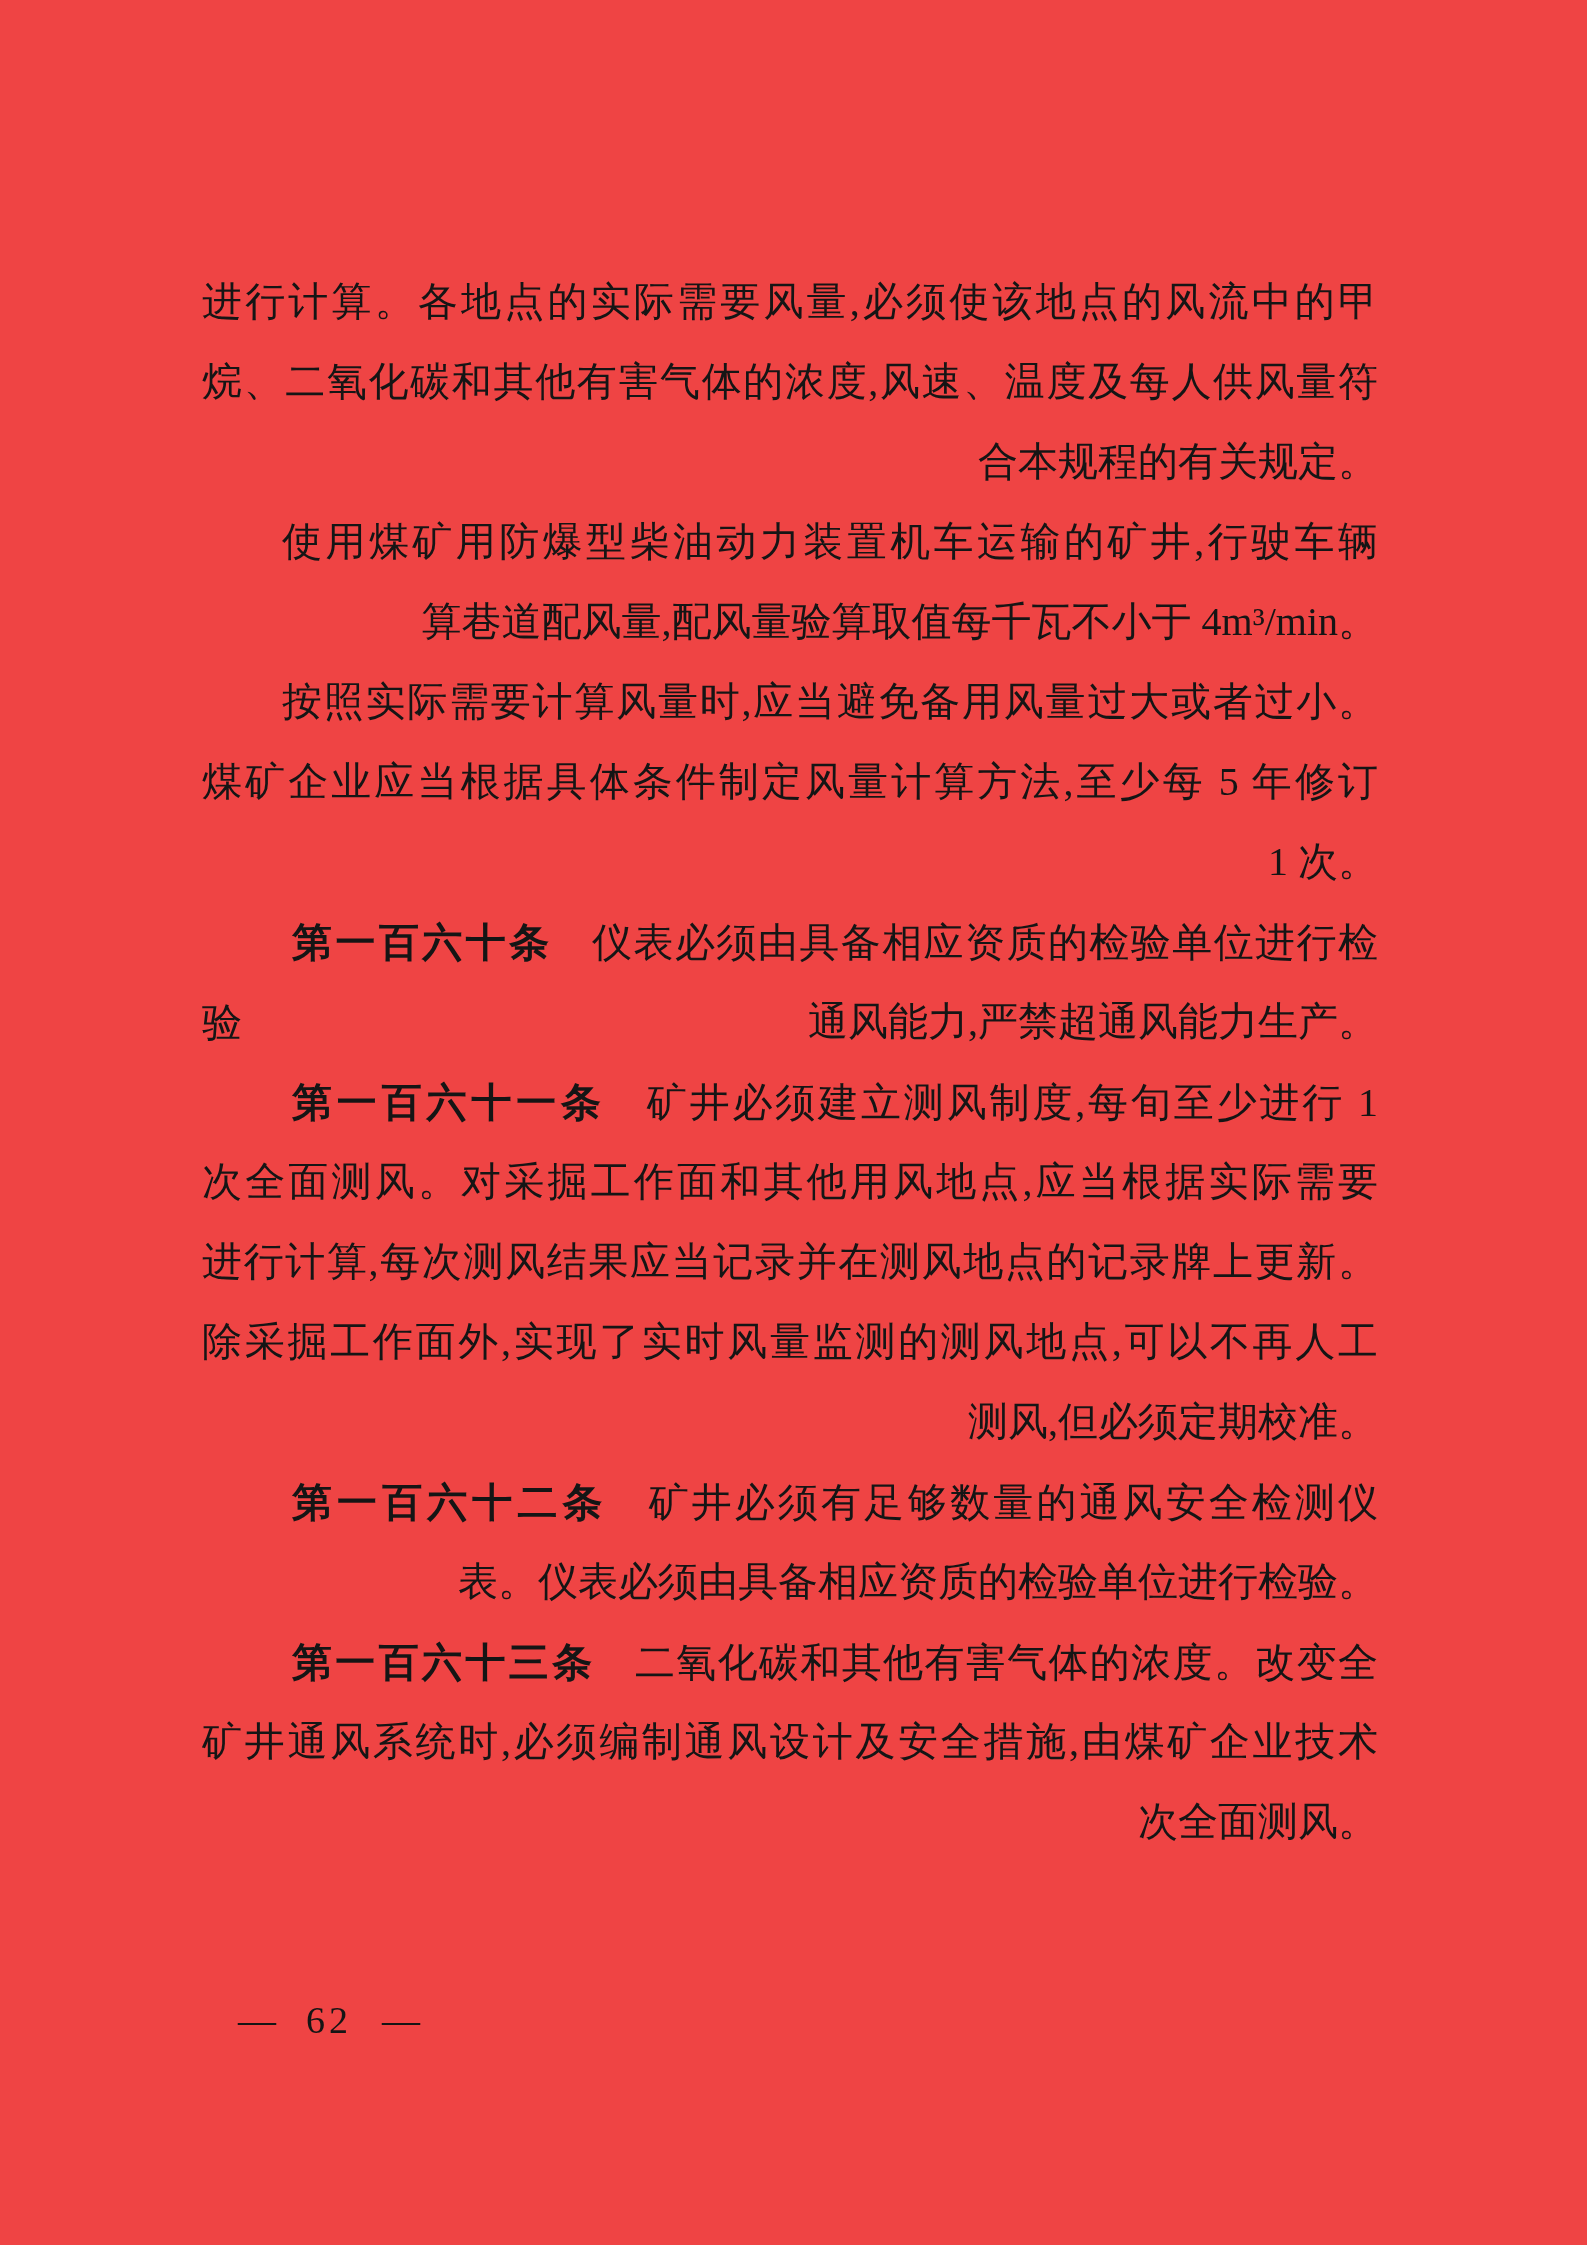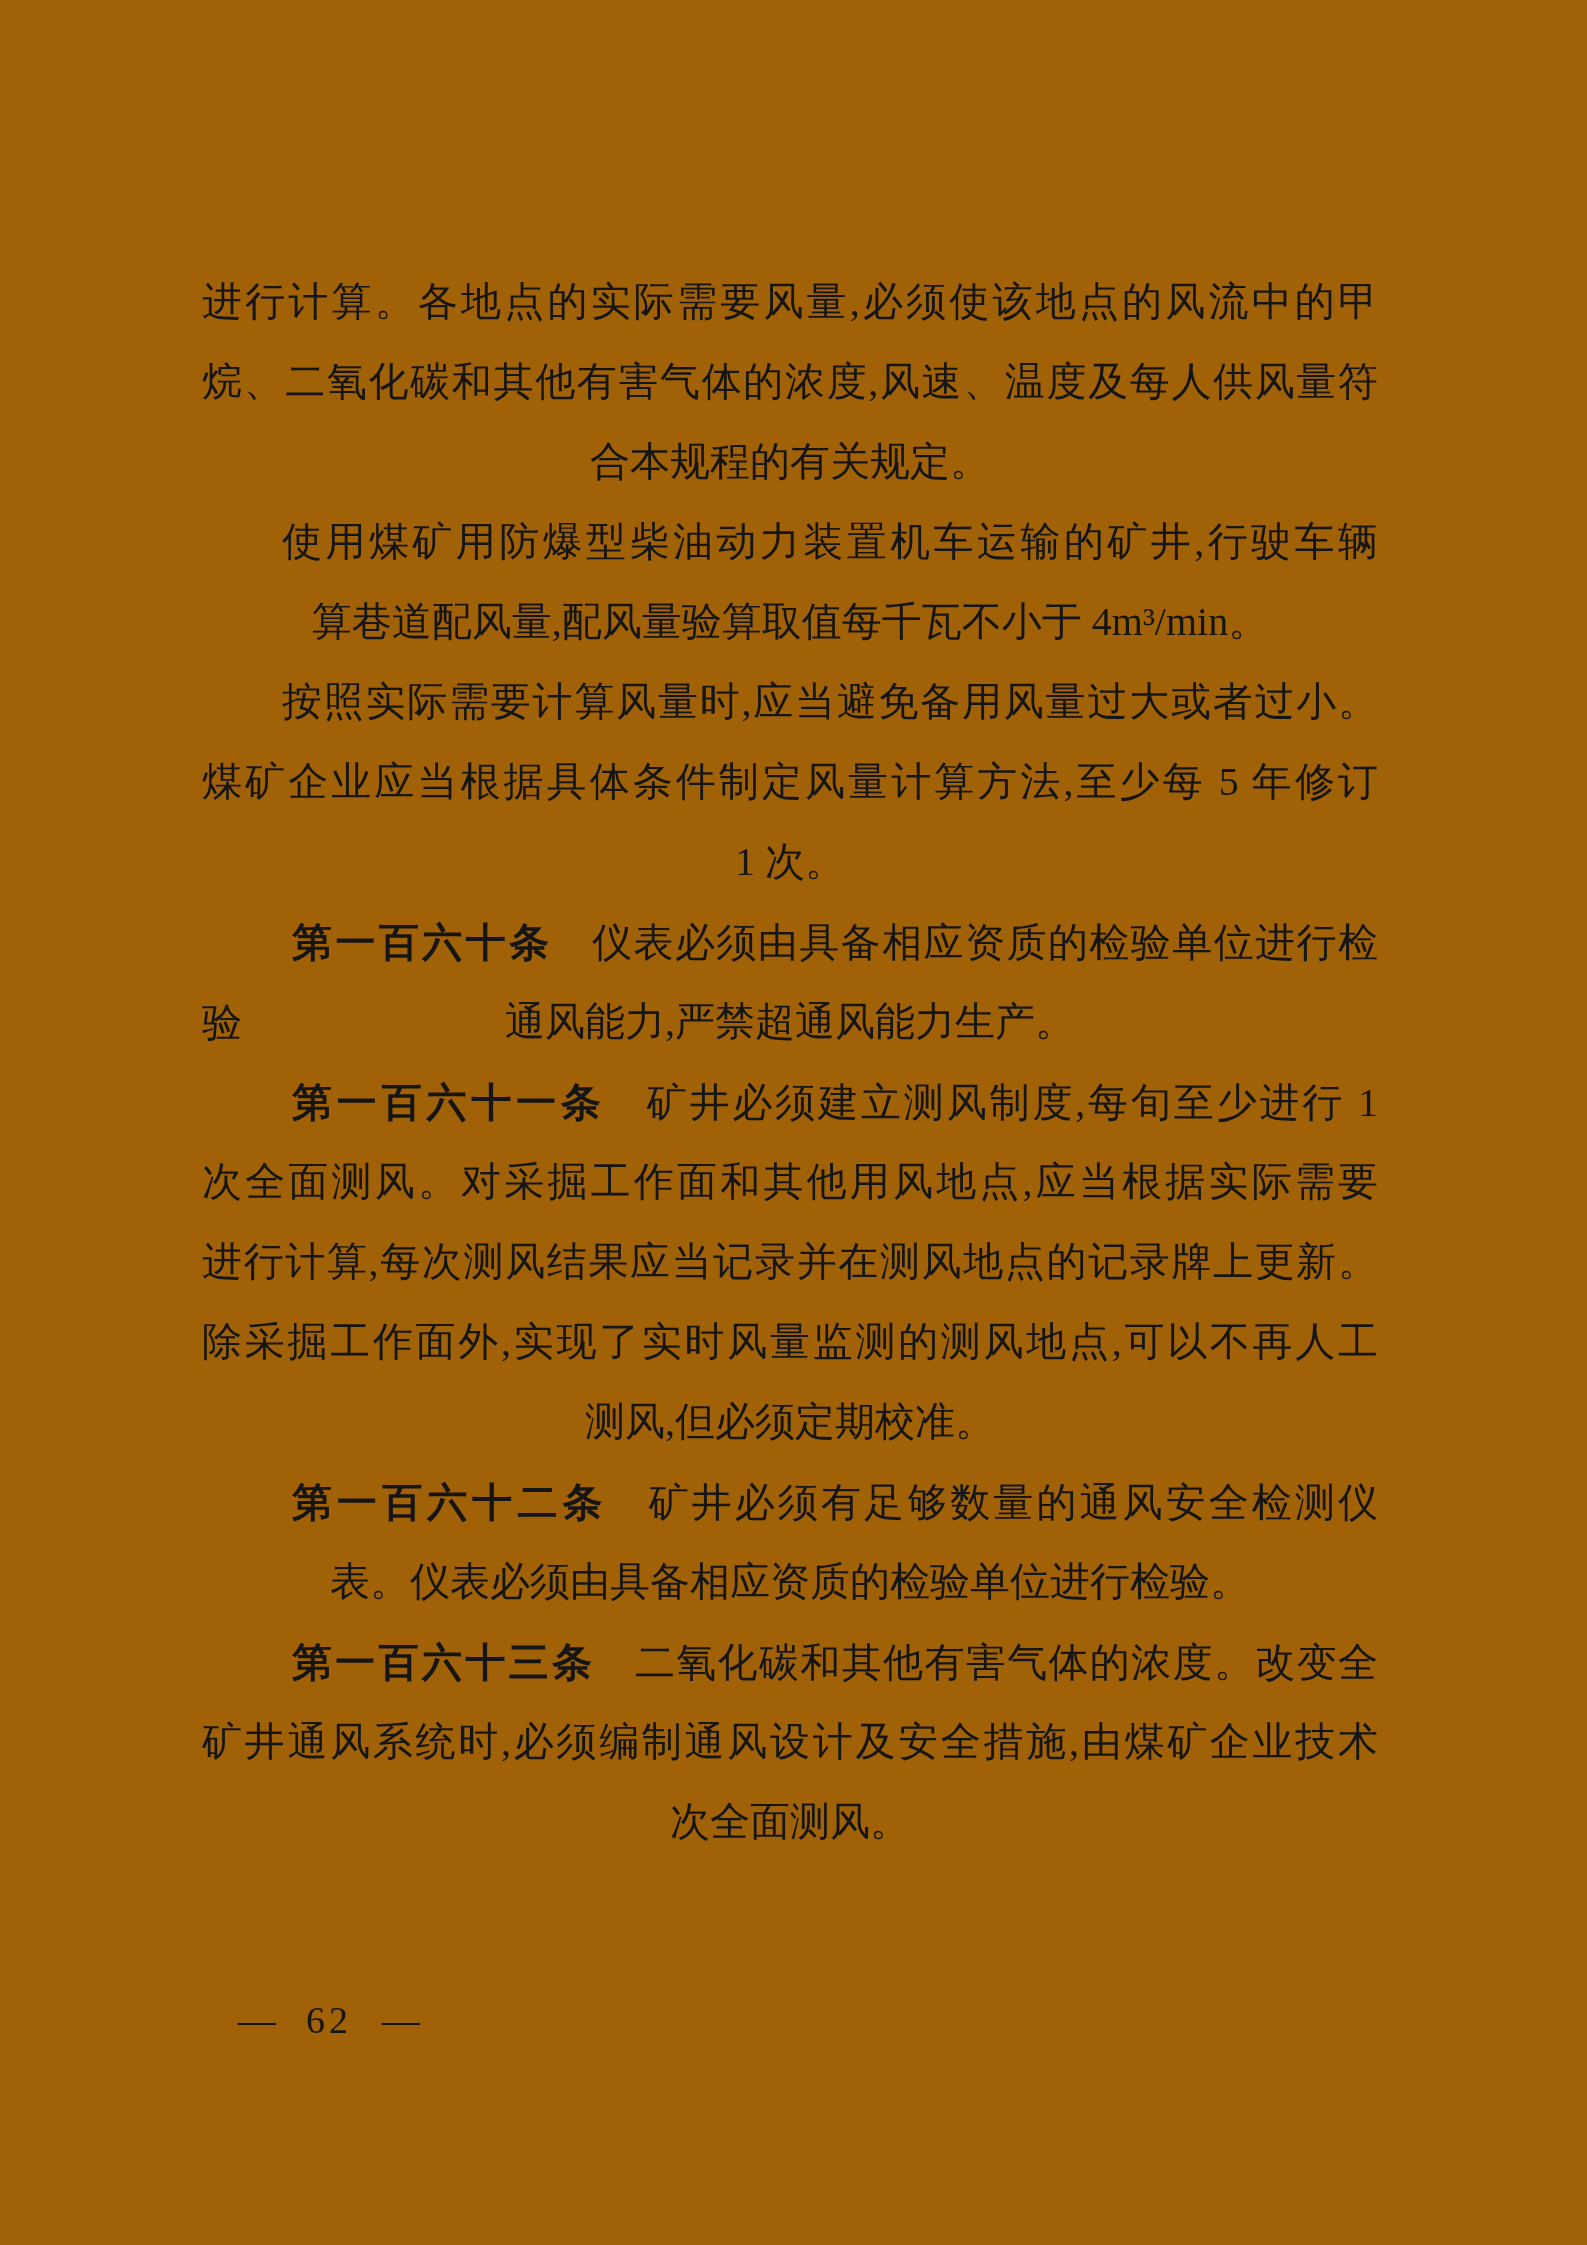--- a/index.html
+++ b/index.html
@@ -4,37 +4,37 @@
 <style>
   html, body {
     margin: 0;
     padding: 0;
     background: #ffffff;
   }
   .page {
     position: relative;
     width: 1587px;
     height: 2245px;
-    background: #a16207;
+    background: #ef4444;
     color: #151515;
     font-family: "Liberation Serif", "DejaVu Serif", serif;
     overflow: hidden;
   }
   .text-block {
     position: absolute;
     left: 202px;
     top: 262px;
     width: 1176px;
     font-size: 40px;
   }
   .line {
     height: 80px;
     line-height: 80px;
     white-space: normal;
-    text-align: center;
+    text-align: right;
   }
   .line.indent {
     text-indent: 80px;
   }
   .line.fill {
     text-align: justify;
     text-align-last: justify;
   }
   .seg-normal {
     font-family: "Liberation Serif", "DejaVu Serif", serif;

